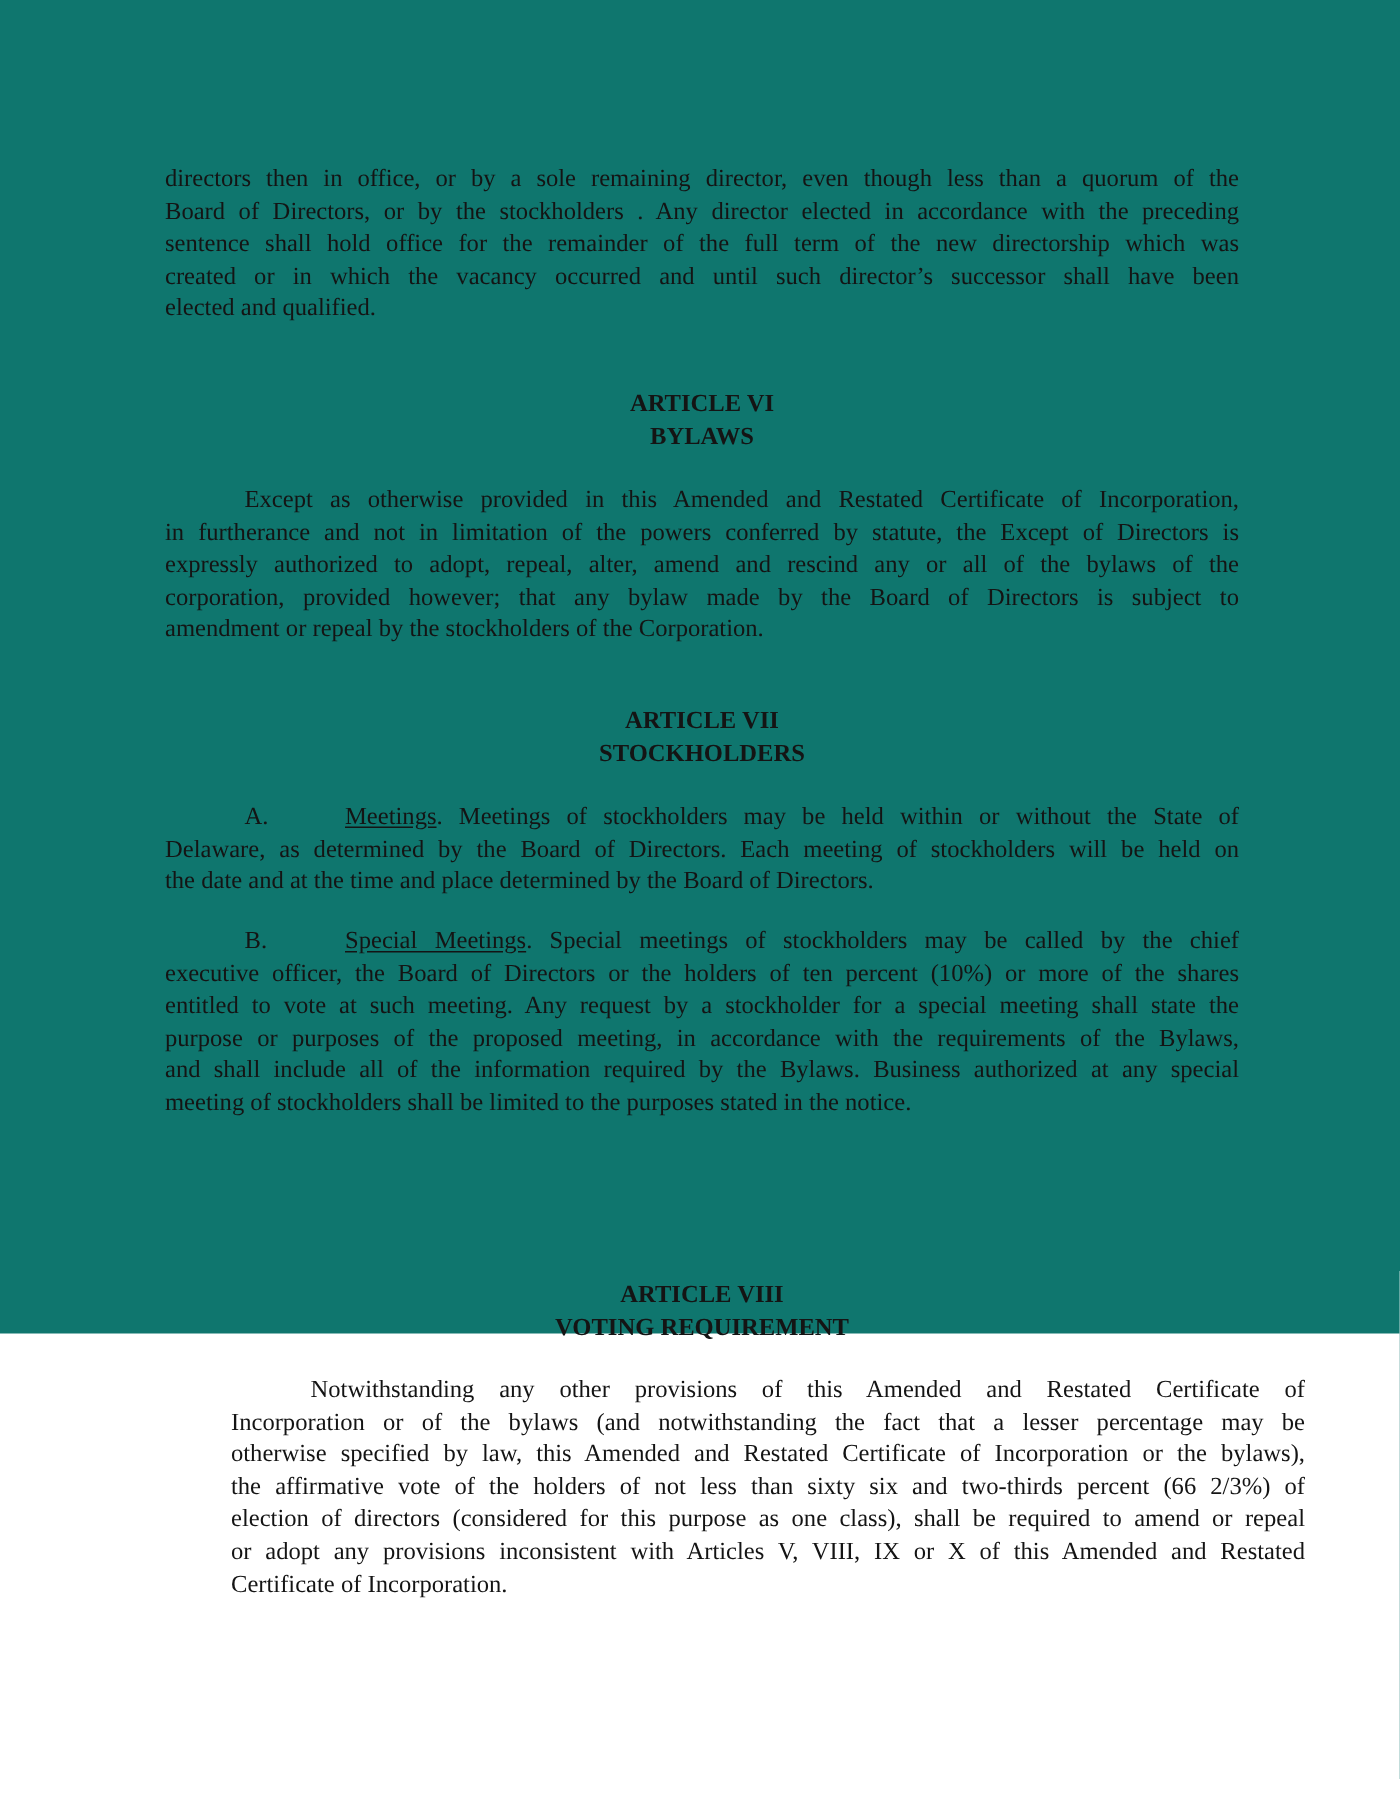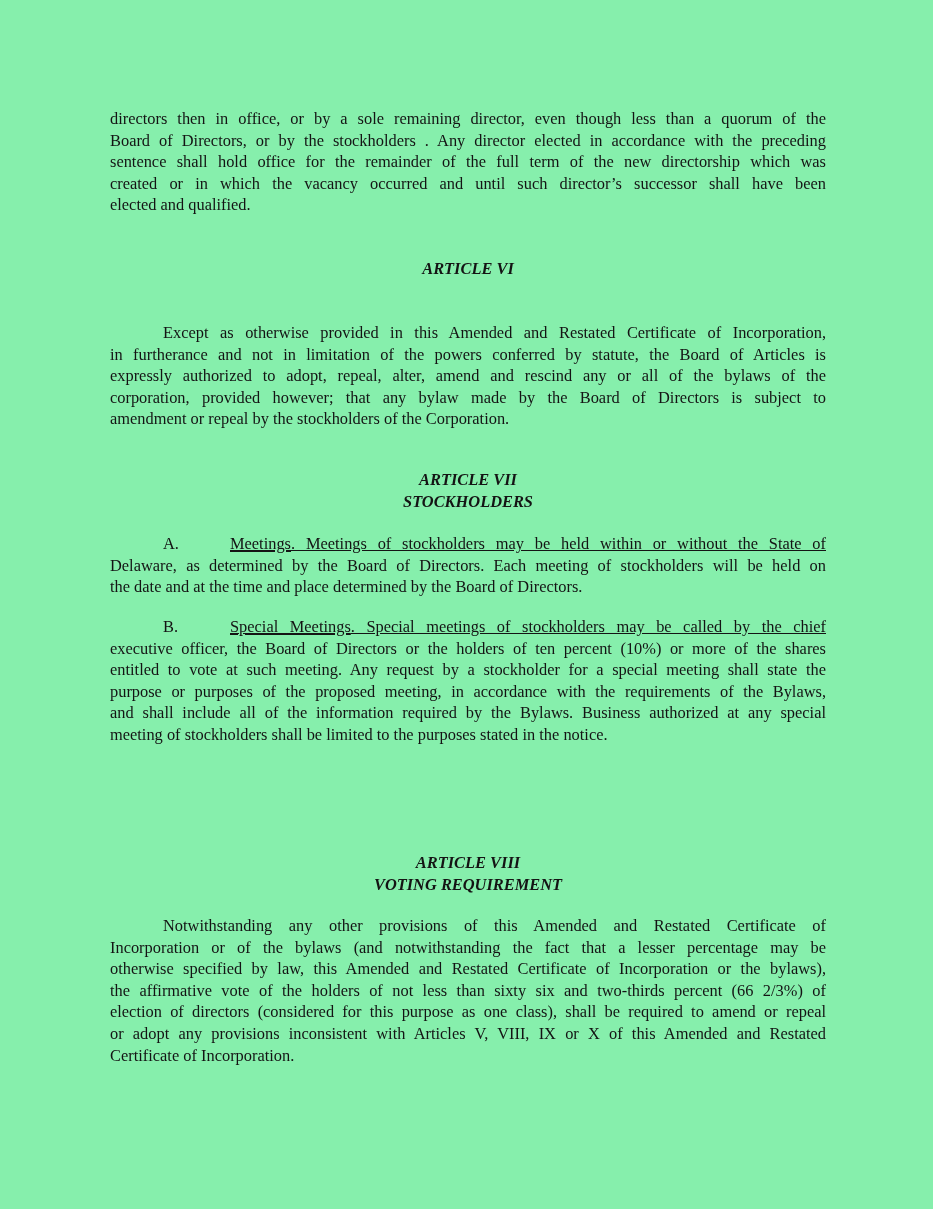--- a/index.html
+++ b/index.html
@@ -1,57 +1,58 @@
 <!DOCTYPE html>
 <html><head>
 <meta charset="utf-8">
 <style>
   html, body { margin: 0; padding: 0; background: #ffffff; }
   body { width: 933px; height: 1209px; position: relative; overflow: hidden; }
   .page {
-    position: absolute; left: 0; top: 0; width: 933px; height: 1209px;
-    background: #86efac; color: #141414;
+    position: absolute; left: 0; top: 0; width: 933px; height: 889px;
+    background: #0f766e; color: #141414;
     font-family: "Liberation Serif", "DejaVu Serif", serif;
     font-size: 16.4px;
   }
   .block { position: absolute; left: 110px; width: 716px; }
   .line {
     display: block; height: 21.6px; line-height: 21.6px;
     text-align: justify; text-align-last: justify; white-space: nowrap;
   }
   .line.last { text-align-last: left; }
   .line.indent { padding-left: 53px; }
   .heading {
     position: absolute; left: 110px; width: 716px; text-align: center;
-    font-weight: bold; font-size: 16.4px; line-height: 21.6px; font-style: italic;
+    font-weight: bold; font-size: 16.4px; line-height: 21.6px;
   }
   .heading span { display: block; }
-  .para-head { display: block; height: 21.6px; line-height: 21.6px; white-space: nowrap; text-align: justify; text-align-last: justify; text-decoration: underline; }
+  .para-head { display: block; height: 21.6px; line-height: 21.6px; white-space: nowrap; text-align: justify; text-align-last: justify; }
   .letter { display: inline-block; width: 53px; text-align: left; padding-left: 53px; }
   .ul { text-decoration: underline; text-underline-offset: 2px; }
 </style>
 </head>
 <body>
 
 <div class="page">
 
   <div class="block" style="top:108px;">
     <span class="line">directors then in office, or by a sole remaining director, even though less than a quorum of the</span>
     <span class="line">Board of Directors, or by the stockholders .  Any director elected in accordance with the preceding</span>
     <span class="line">sentence shall hold office for the remainder of the full term of the new directorship which was</span>
     <span class="line">created or in which the vacancy occurred and until such director’s successor shall have been</span>
     <span class="line last">elected and qualified.</span>
   </div>
 
   <div class="heading" style="top:258px;">
     <span>ARTICLE VI</span>
+    <span>BYLAWS</span>
   </div>
   <div class="block" style="top:322px;">
     <span class="line indent">Except as otherwise provided in this Amended and Restated Certificate of Incorporation,</span>
-    <span class="line">in furtherance and not in limitation of the powers conferred by statute, the Board of Articles is</span>
+    <span class="line">in furtherance and not in limitation of the powers conferred by statute, the Except of Directors is</span>
     <span class="line">expressly authorized to adopt, repeal, alter, amend and rescind any or all of the bylaws of the</span>
     <span class="line">corporation, provided however; that any bylaw made by the Board of Directors is subject to</span>
     <span class="line last">amendment or repeal by the stockholders of the Corporation.</span>
   </div>
 
   <div class="heading" style="top:469px;">
     <span>ARTICLE VII</span>
     <span>STOCKHOLDERS</span>
   </div>
 
@@ -68,21 +69,21 @@
     <span class="line">purpose or purposes of the proposed meeting, in accordance with the requirements of the Bylaws,</span>
     <span class="line">and shall include all of the information required by the Bylaws.  Business authorized at any special</span>
     <span class="line last">meeting of stockholders shall be limited to the purposes stated in the notice.</span>
   </div>
 
 
   <div class="heading" style="top:852px;">
     <span>ARTICLE VIII</span>
     <span>VOTING REQUIREMENT</span>
   </div>
-  <div class="block" style="top:915px;">
+  <div class="block" style="top:915px;margin-left:44px;">
     <span class="line indent">Notwithstanding any other provisions of this Amended and Restated Certificate of</span>
     <span class="line">Incorporation or of the bylaws (and notwithstanding the fact that a lesser percentage may be</span>
     <span class="line">otherwise specified by law, this Amended and Restated Certificate of Incorporation or the bylaws),</span>
     <span class="line">the affirmative vote of the holders of not less than sixty six and two-thirds percent (66 2/3%) of</span>
     <span class="line">election of directors (considered for this purpose as one class), shall be required to amend or repeal</span>
     <span class="line">or adopt any provisions inconsistent with Articles V, VIII, IX or X of this Amended and Restated</span>
     <span class="line last">Certificate of Incorporation.</span>
   </div>
 
 </div>

